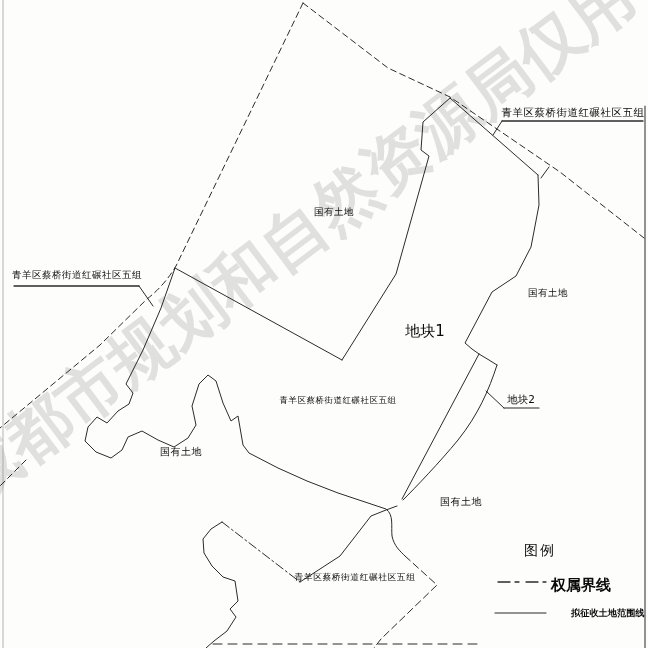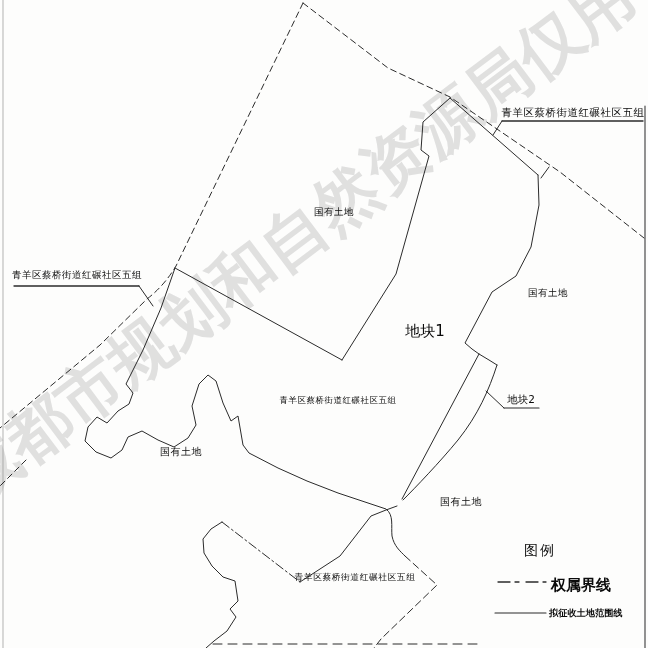--- a/index.html
+++ b/index.html
@@ -19,21 +19,21 @@
   .lbl-central{left:338px;top:400px;font-size:8.5px;}
   .lbl-bottom{left:355px;top:577px;font-size:8.8px;}
   .lbl-land-upper{left:334px;top:212px;font-size:9.5px;}
   .lbl-land-right{left:548px;top:293px;font-size:9.5px;}
   .lbl-land-lowerleft{left:181px;top:452px;font-size:10px;}
   .lbl-land-lowercenter{left:461px;top:502px;font-size:10px;}
   .lbl-parcel1{left:425px;top:331px;font-size:15px;letter-spacing:0;}
   .lbl-parcel2{left:521px;top:399px;font-size:10.5px;letter-spacing:0;}
   .lbl-legend-title{left:540px;top:550px;font-size:14px;letter-spacing:2px;}
   .lbl-legend-1{position:absolute;left:551px;top:578px;transform:none;font-size:15px;}
-  .lbl-legend-2{position:absolute;left:549px;top:608px;transform:none;font-size:9.2px;letter-spacing:0;}
+  .lbl-legend-2{position:absolute;left:571px;top:608px;transform:none;font-size:9.2px;letter-spacing:0;}
   .lbl-legend-1,.lbl-legend-2{color:#0b0b0b;font-weight:700;white-space:nowrap;line-height:1;}
 </style>
 </head>
 <body>
 
 <div class="stage">
 
   <svg width="648" height="648" viewBox="0 0 648 648">
 
     <text transform="translate(-25,505) rotate(-37)" font-size="64" font-weight="700" fill="#c9c9c9" opacity="0.55" font-family="DejaVu Sans, Liberation Sans, sans-serif">成都市规划和自然资源局仅用于</text>

